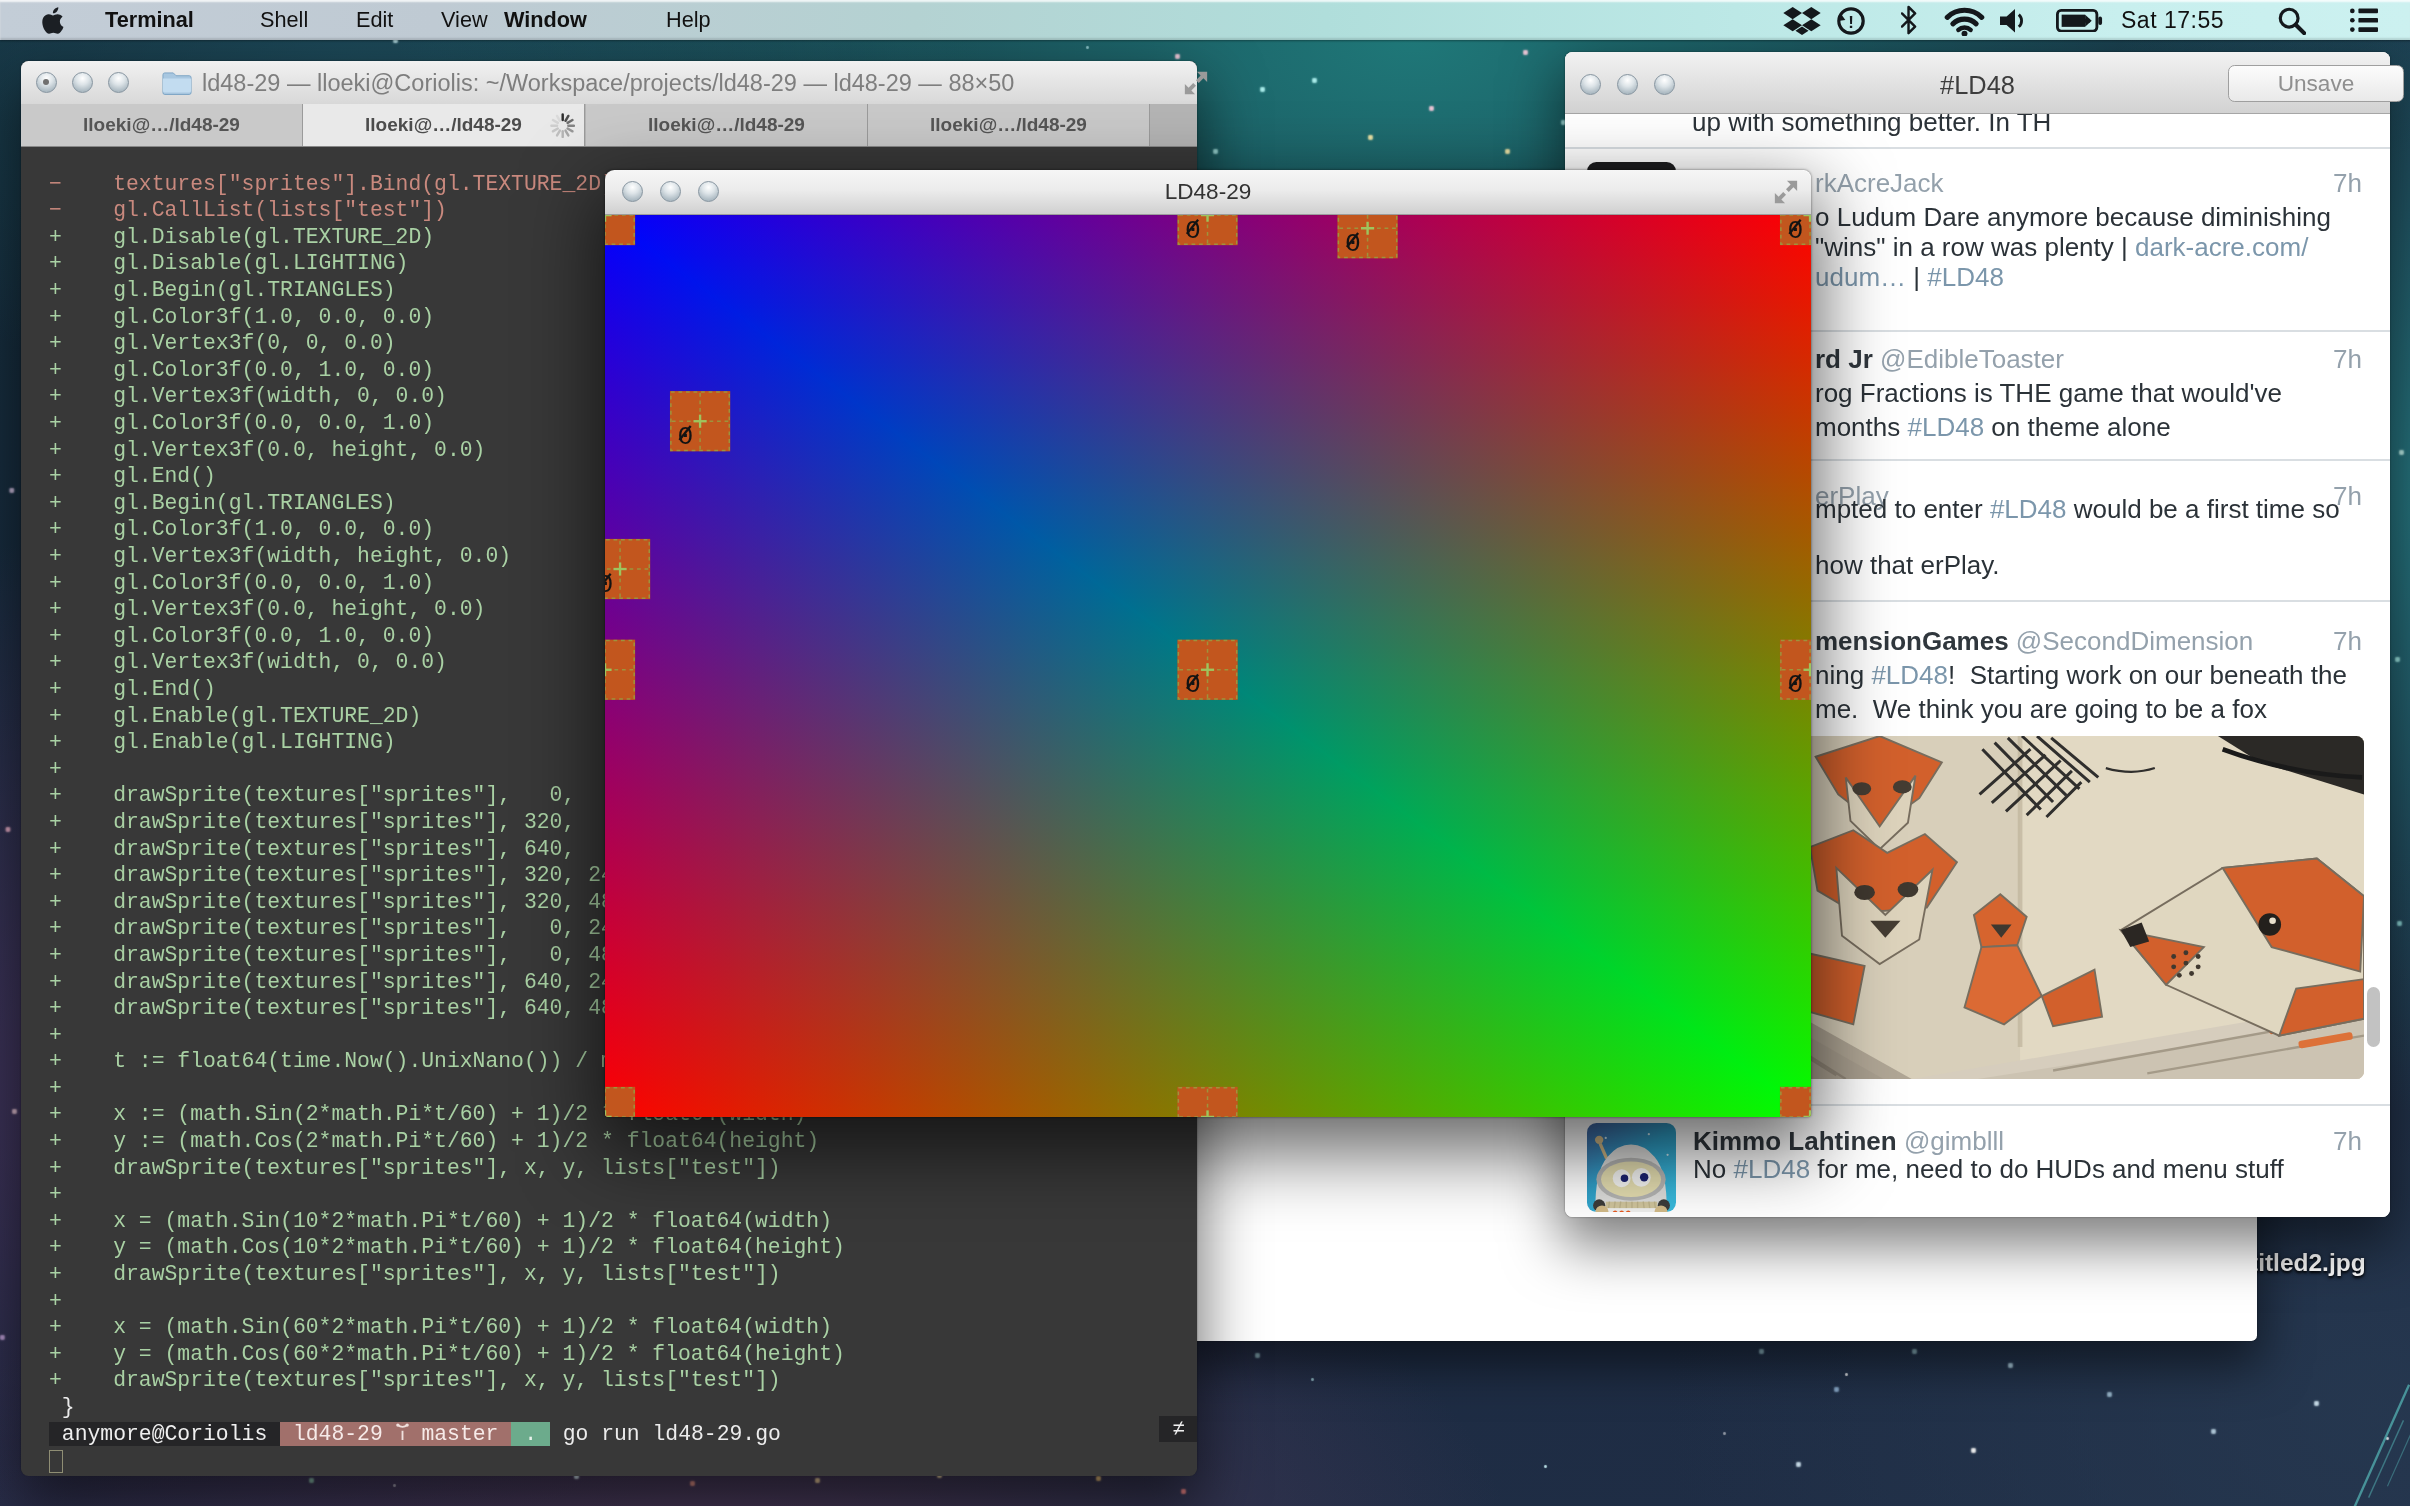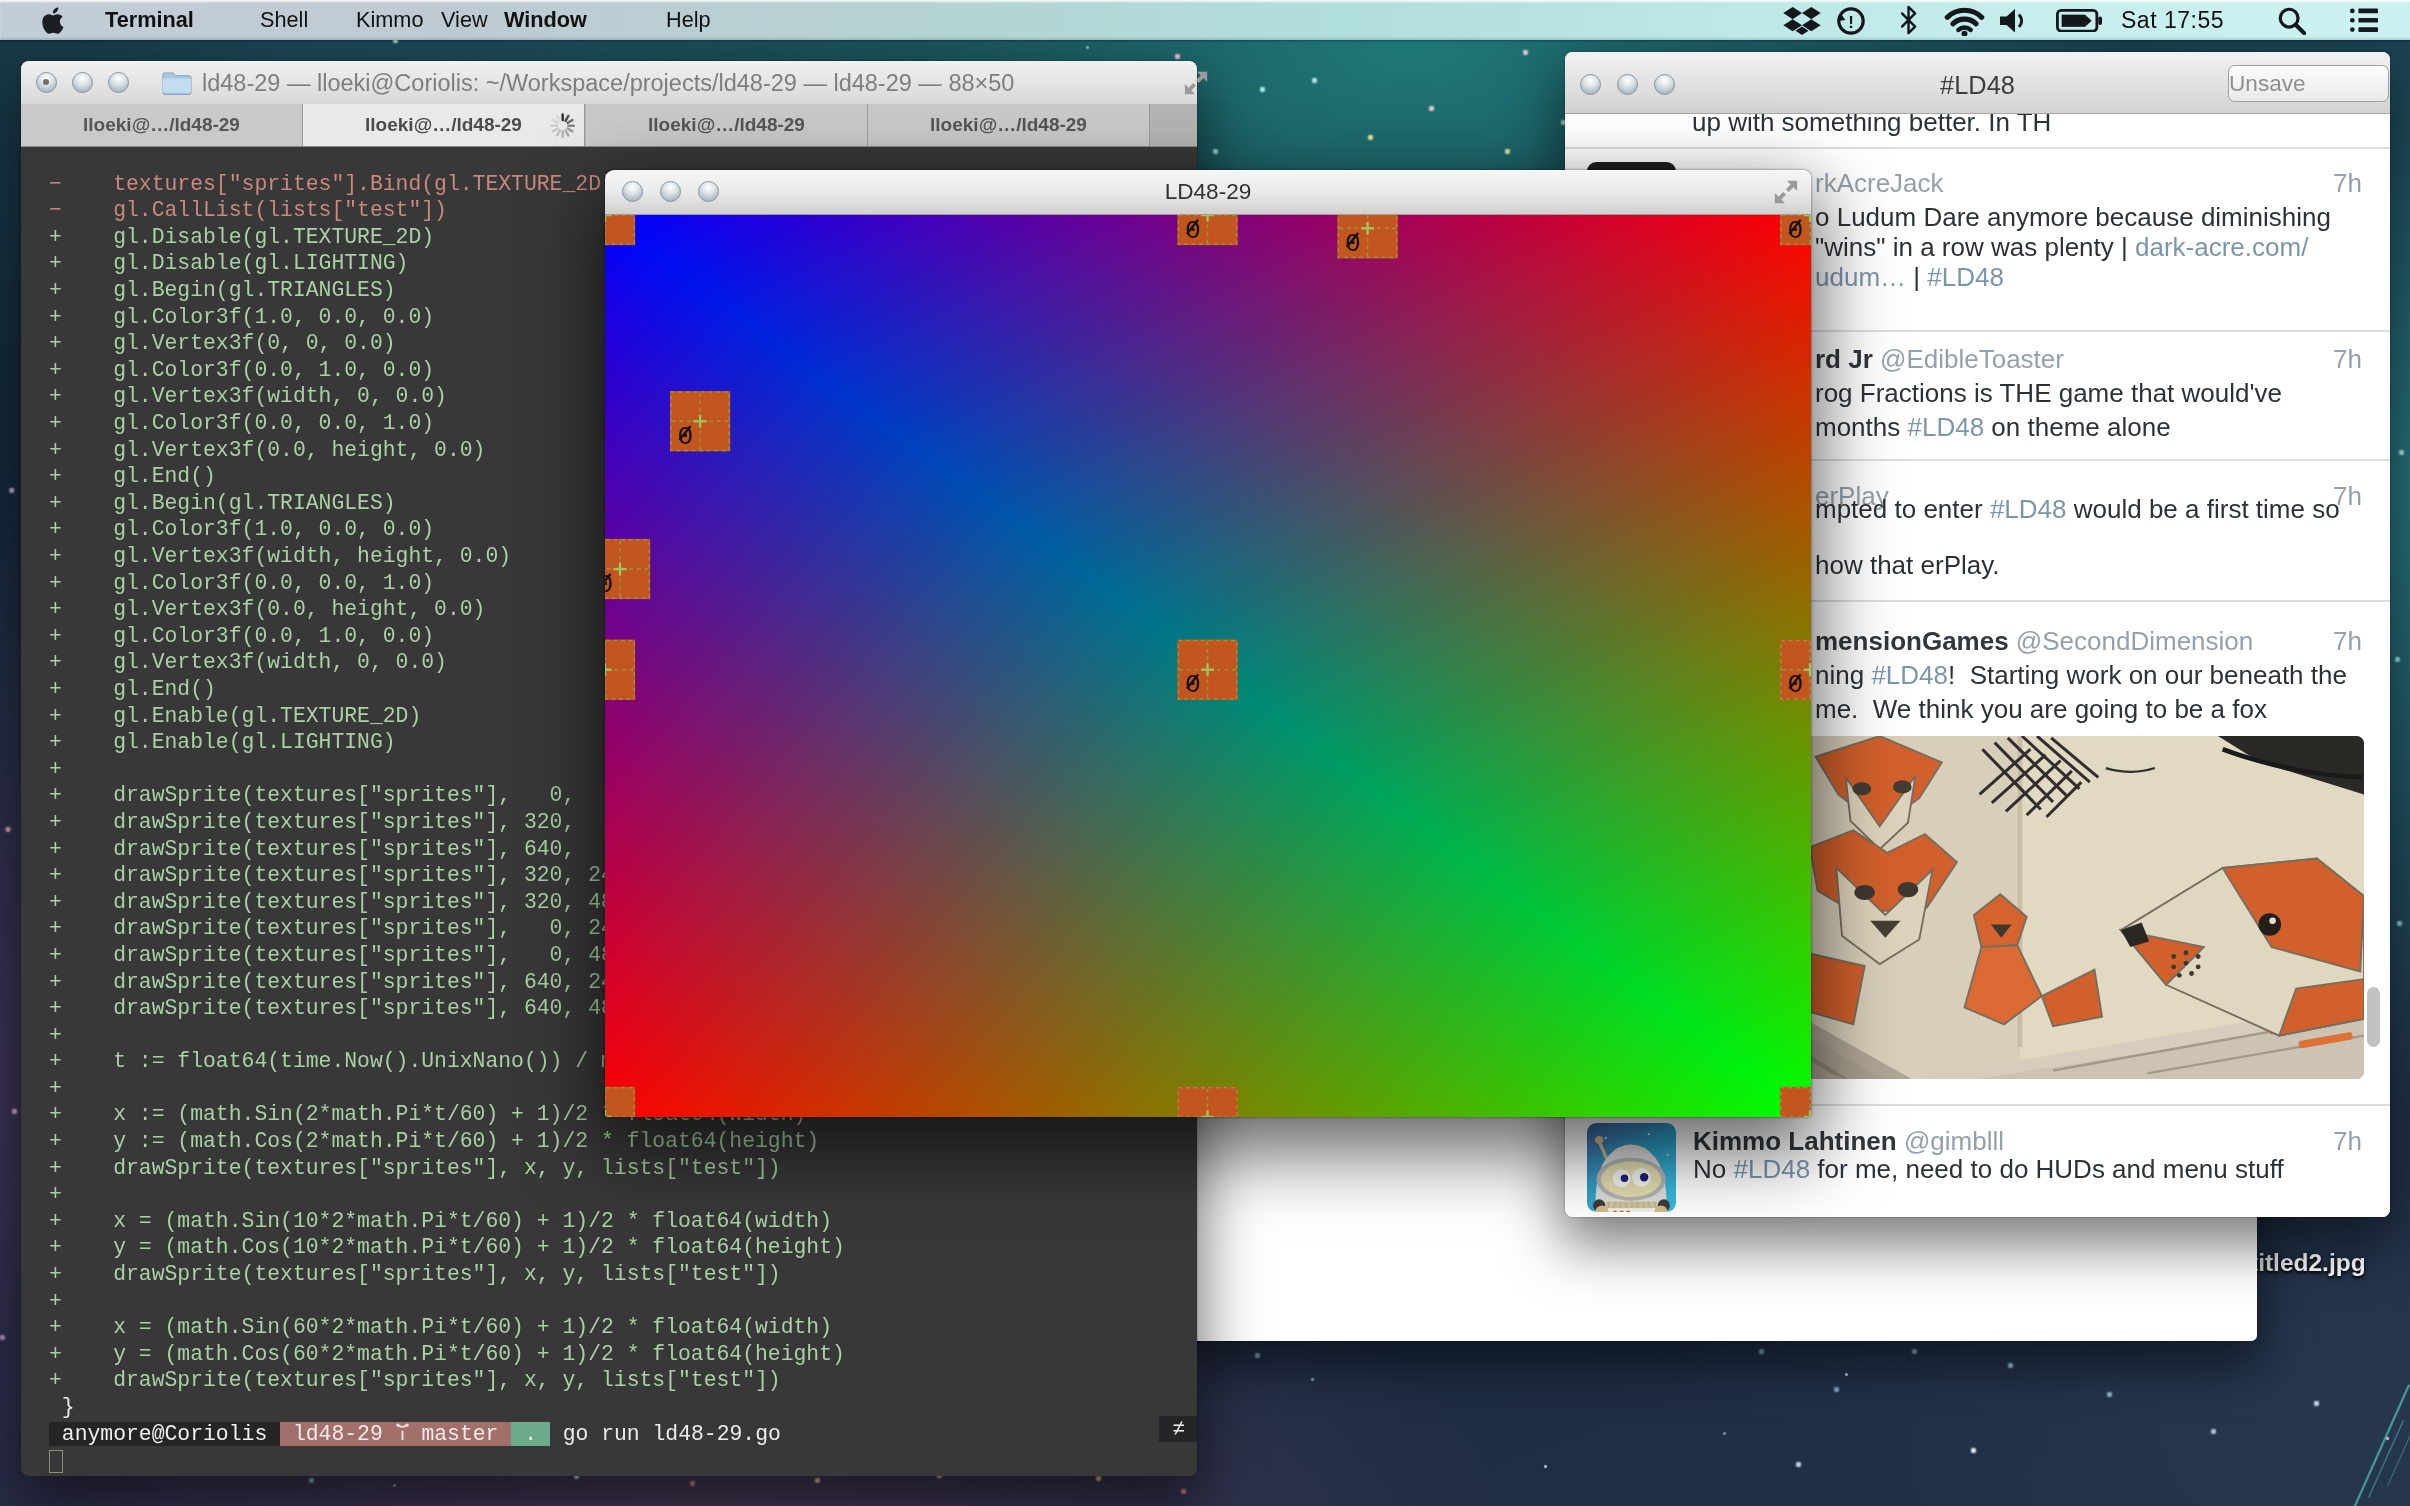--- a/index.html
+++ b/index.html
@@ -106,21 +106,21 @@
 
 <div id="icon-label">Untitled2.jpg</div>
 <div id="preview"></div>
 
 <div id="tw">
   <div id="tw-title">
     <div class="tl" style="left:15px;top:21.7px;"></div>
     <div class="tl" style="left:52px;top:21.7px;"></div>
     <div class="tl" style="left:89px;top:21.7px;"></div>
     <div class="abs" style="left:0;top:19px;width:100%;text-align:center;font-size:25.4px;color:#3d3d3d;">#LD48</div>
-    <div class="abs" style="left:663px;top:13px;width:161px;height:37px;border:0.9px solid #9f9f9f;border-radius:6.6px;background:linear-gradient(#fcfcfc,#e9e9e9);text-align:left;font-size:22.6px;color:#8f8f8f;line-height:35px;">Unsave</div>
+    <div class="abs" style="left:663px;top:13px;width:176px;height:37px;border:0.9px solid #9f9f9f;border-radius:6.6px;background:linear-gradient(#fcfcfc,#e9e9e9);text-align:center;font-size:22.6px;color:#8f8f8f;line-height:35px;">Unsave</div>
   </div>
   <div id="tw-content">
     <div class="tweet-line" style="left:127px;top:-6.6px;">up with something better. In TH</div>
     <div class="sep" style="top:33px;"></div>
 
     <div class="avatar" style="top:48px;background:#1d1d1f;"></div>
     <div class="tweet-line tgray" style="left:250px;top:54px;">rkAcreJack</div>
     <div class="t7h" style="top:54px;">7h</div>
     <div class="tweet-line" style="left:250px;top:88px;">o Ludum Dare anymore because diminishing</div>
     <div class="tweet-line" style="left:250px;top:118px;">"wins" in a row was plenty | <span class="tlink">dark-acre.com/</span></div>
@@ -545,21 +545,21 @@
   </div>
 </div>
 
 <div id="menubar">
   <svg class="abs" style="left:40px;top:4.7px;" width="28" height="32" viewBox="0 0 30 34">
     <path fill="#1b1f24" d="M21.3 17.9c0-3.6 2.9-5.3 3-5.4-1.6-2.4-4.2-2.7-5.1-2.8-2.2-.2-4.2 1.3-5.3 1.3-1.1 0-2.8-1.3-4.6-1.2-2.4 0-4.5 1.4-5.7 3.5-2.4 4.2-.6 10.5 1.7 13.9 1.2 1.7 2.6 3.5 4.4 3.5 1.8-.1 2.4-1.1 4.6-1.1 2.1 0 2.7 1.1 4.6 1.1 1.9 0 3.1-1.7 4.3-3.4 1.3-2 1.9-3.9 1.9-4-.1 0-3.7-1.5-3.8-5.4z"></path>
     <path fill="#1b1f24" d="M18.1 6.8c1-1.2 1.7-2.9 1.5-4.6-1.5.1-3.2 1-4.2 2.2-.9 1-1.8 2.8-1.5 4.4 1.6.2 3.2-.8 4.2-2z"></path>
   </svg>
   <div class="mitem" style="left:105px; font-weight:bold;">Terminal</div>
   <div class="mitem" style="left:260px;">Shell</div>
-  <div class="mitem" style="left:356px;">Kimmo</div>
+  <div class="mitem" style="left:356px;">Edit</div>
   <div class="mitem" style="left:441px;">View</div>
   <div class="mitem" style="left:504px;font-weight:bold;">Window</div>
   <div class="mitem" style="left:666px;">Help</div>
 
   <svg class="abs" style="left:1782px;top:6.6px;" width="40" height="28" viewBox="0 0 42 30">
     <g fill="#14181c">
       <path d="M11 0 L21 6.5 L11 13 L1 6.5 Z"></path>
       <path d="M31 0 L41 6.5 L31 13 L21 6.5 Z"></path>
       <path d="M11 13 L21 19.5 L11 26 L1 19.5 Z"></path>
       <path d="M31 13 L41 19.5 L31 26 L21 19.5 Z"></path>

